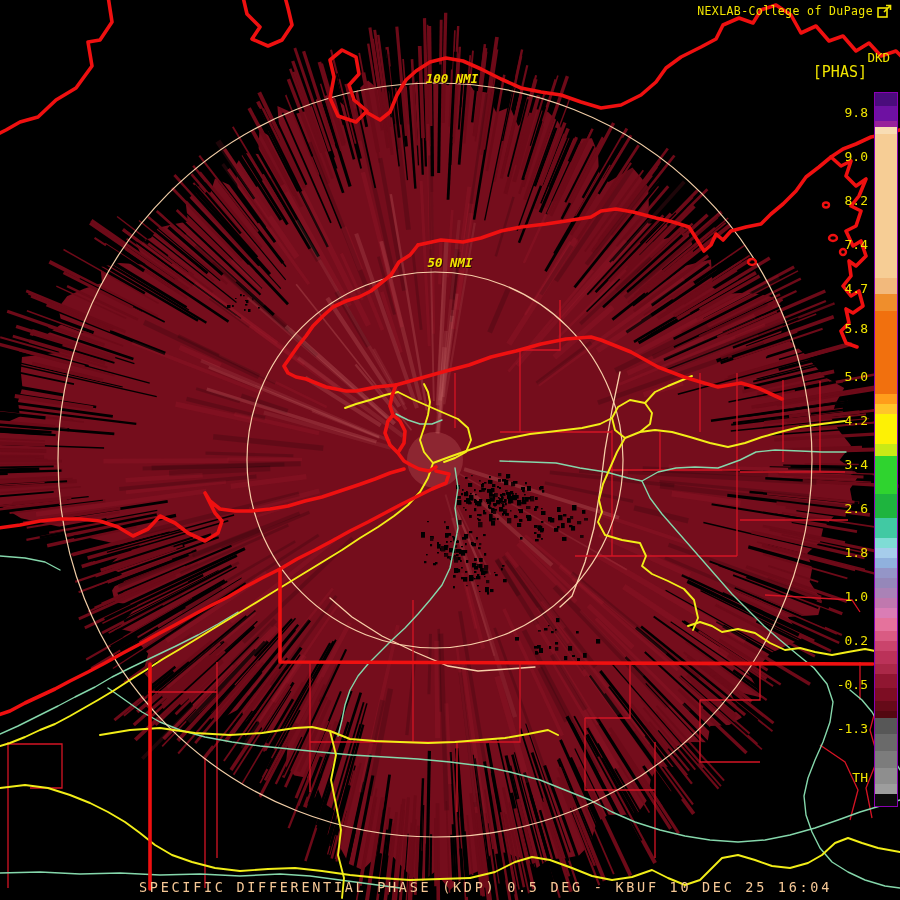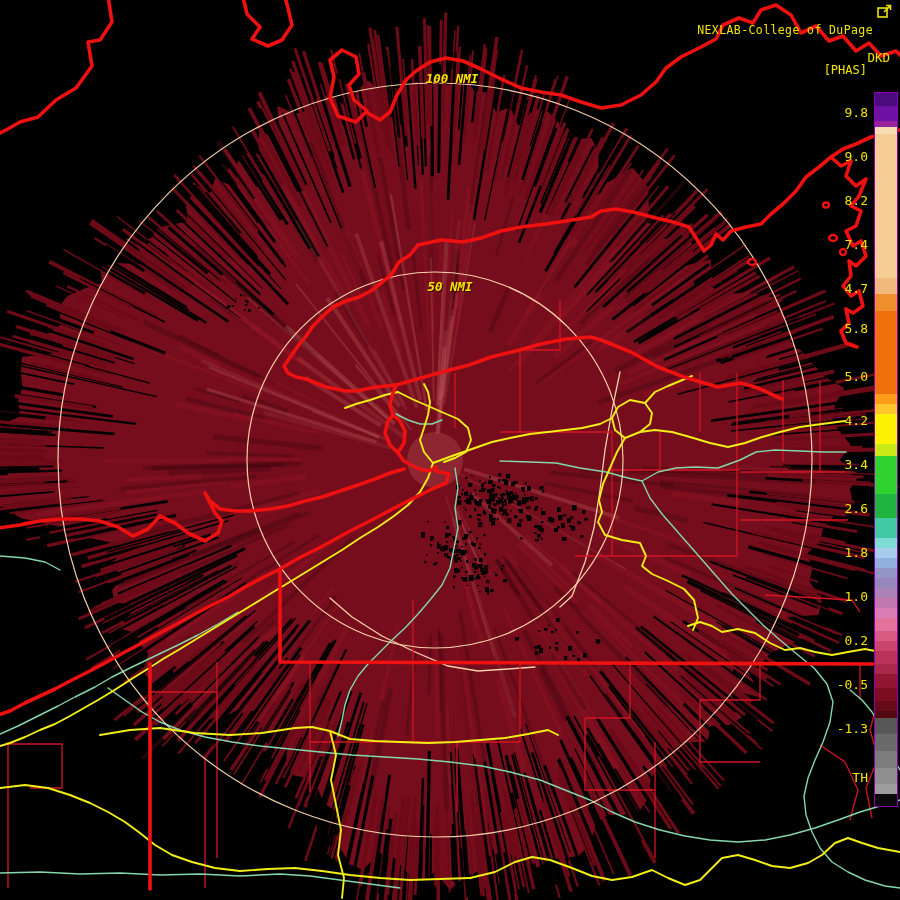--- a/index.html
+++ b/index.html
@@ -1,34 +1,34 @@
 <!DOCTYPE html>
 <html style="--label-yellow: #f0e400; --footer-text: #f6c896; --cb-border: #8a00b2; --county-red: #d41424; --road-teal: #85d7ab; --road-yellow: #f2ee18; --pale-road: #f8cfa8; --border-red: #ef1010; --ring: #ffd9b0;"><head>
 <meta charset="utf-8">
 <style>
   html,body{margin:0;padding:0;background:#000;}
   .stage{position:relative;width:900px;height:900px;background:#000;overflow:hidden;
          font-family:"DejaVu Sans Mono","Liberation Mono",monospace;}
   svg#map{position:absolute;left:0;top:0;}
   .hud{position:absolute;white-space:nowrap;}
-  #title{top:4px;right:27px;font-size:11.5px;color:var(--label-yellow);letter-spacing:.4px;margin-top:19px;}
+  #title{top:4px;right:27px;font-size:11.5px;color:var(--label-yellow);letter-spacing:.4px;}
   #brand-icon{position:absolute;top:4px;right:8px;width:15px;height:14px;}
   #prod-code{top:50px;right:10px;font-size:12.5px;color:var(--label-yellow);}
-  #prod-units{top:63px;right:33px;font-size:12px;color:var(--label-yellow);}
+  #prod-units{top:63px;right:33px;font-size:15px;color:var(--label-yellow);}
   #colorbar{position:absolute;left:874px;top:92px;width:22px;border:1px solid var(--cb-border);}
   .cb-seg{width:22px;}
   .cb-tick{position:absolute;right:32px;font-size:13px;color:var(--label-yellow);
            transform:translateY(-50%);}
   #th-label{position:absolute;right:32px;top:777px;font-size:13px;color:var(--label-yellow);
             transform:translateY(-50%);}
   #footer{left:139px;top:879px;font-size:13.5px;letter-spacing:2.7px;color:var(--footer-text);}
   .ring-label{position:absolute;transform:translateX(-50%);font-size:12.5px;font-weight:bold;
               font-style:italic;color:#f2e600;text-shadow:1px 1px 0 rgba(40,0,0,.9);}
   #ring100-label{left:452px;top:71px;}
-  #ring50-label{left:450px;top:255px;margin-top:24px;}
+  #ring50-label{left:450px;top:255px;}
   
   .county{stroke:var(--county-red);stroke-width:1.3;fill:none;}
   .teal{stroke:var(--road-teal);stroke-width:1.4;fill:none;stroke-linejoin:round;stroke-linecap:round;}
   .yellow{stroke:var(--road-yellow);stroke-width:1.9;fill:none;stroke-linejoin:round;stroke-linecap:round;}
   .pale{stroke:var(--pale-road);stroke-width:1.3;fill:none;stroke-linecap:round;}
   .thickred{stroke:var(--border-red);stroke-width:3.6;fill:none;stroke-linejoin:round;stroke-linecap:round;}
   .island{stroke:var(--border-red);stroke-width:2.4;fill:none;}
   .ring{stroke:var(--ring);stroke-width:1.2;fill:none;opacity:.95;}
 </style>
 </head>
@@ -1626,13 +1626,14 @@
       <div class="cb-tick" style="top: 596px;">1.0</div>
       <div class="cb-tick" style="top: 640px; text-align: right;">0.2</div>
       <div class="cb-tick" style="top: 684px;">-0.5</div>
       <div class="cb-tick" style="top: 728px;">-1.3</div>
     </div>
   <div id="th-label">TH</div>
 
   <div id="ring100-label" class="ring-label">100 NMI</div>
   <div id="ring50-label" class="ring-label">50 NMI</div>
 
+  <div id="footer" class="hud">SPECIFIC DIFFERENTIAL PHASE (KDP) 0.5 DEG - KBUF 10 DEC 25 16:04</div>
 </div>
 
 </body></html>

